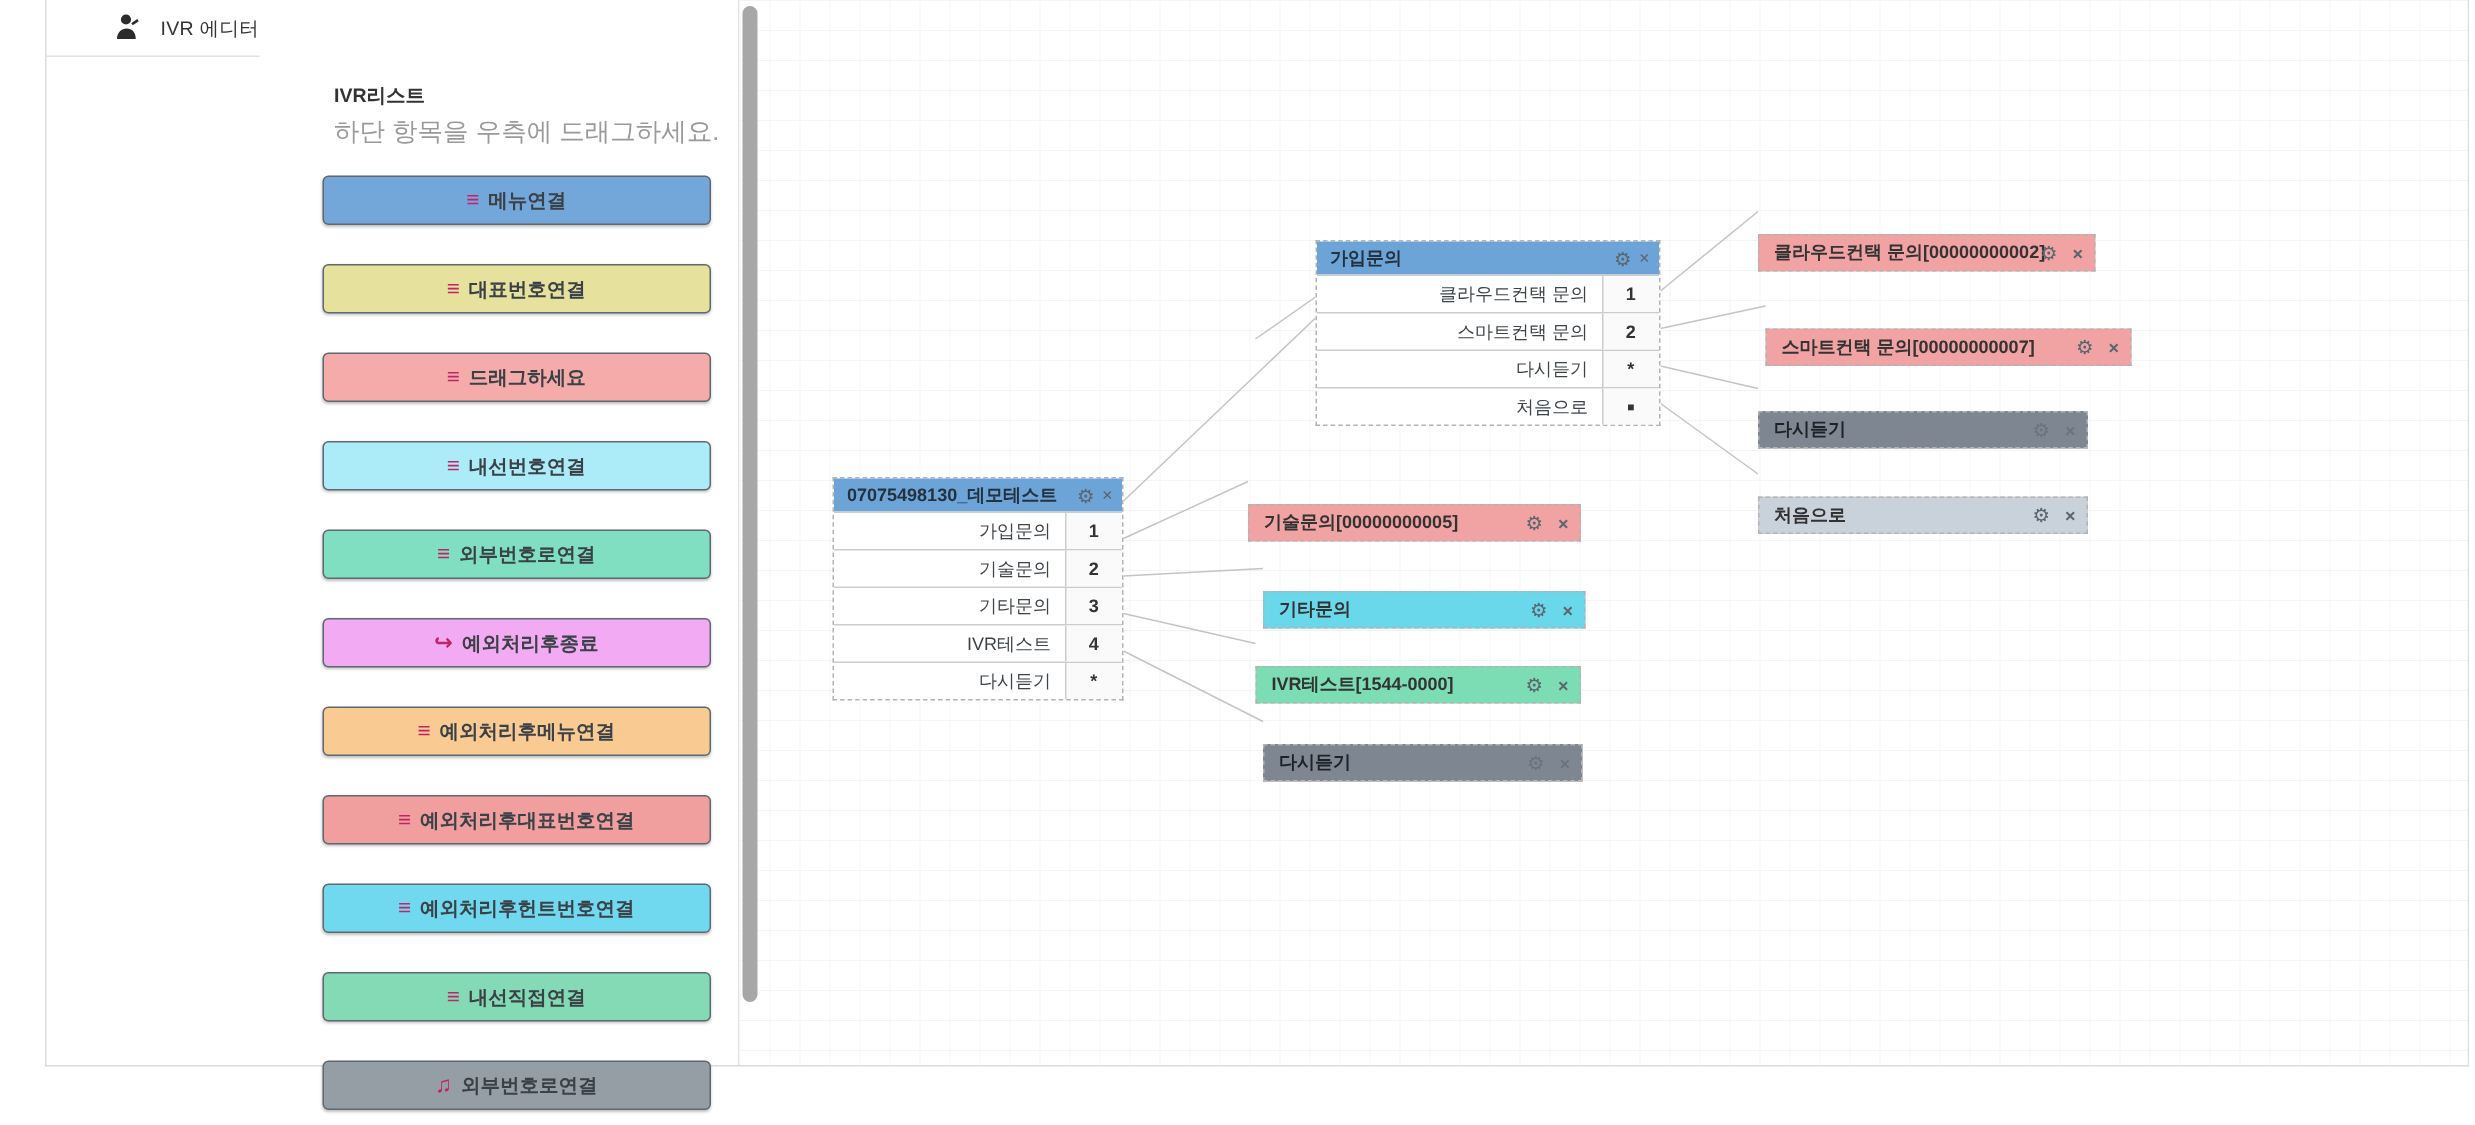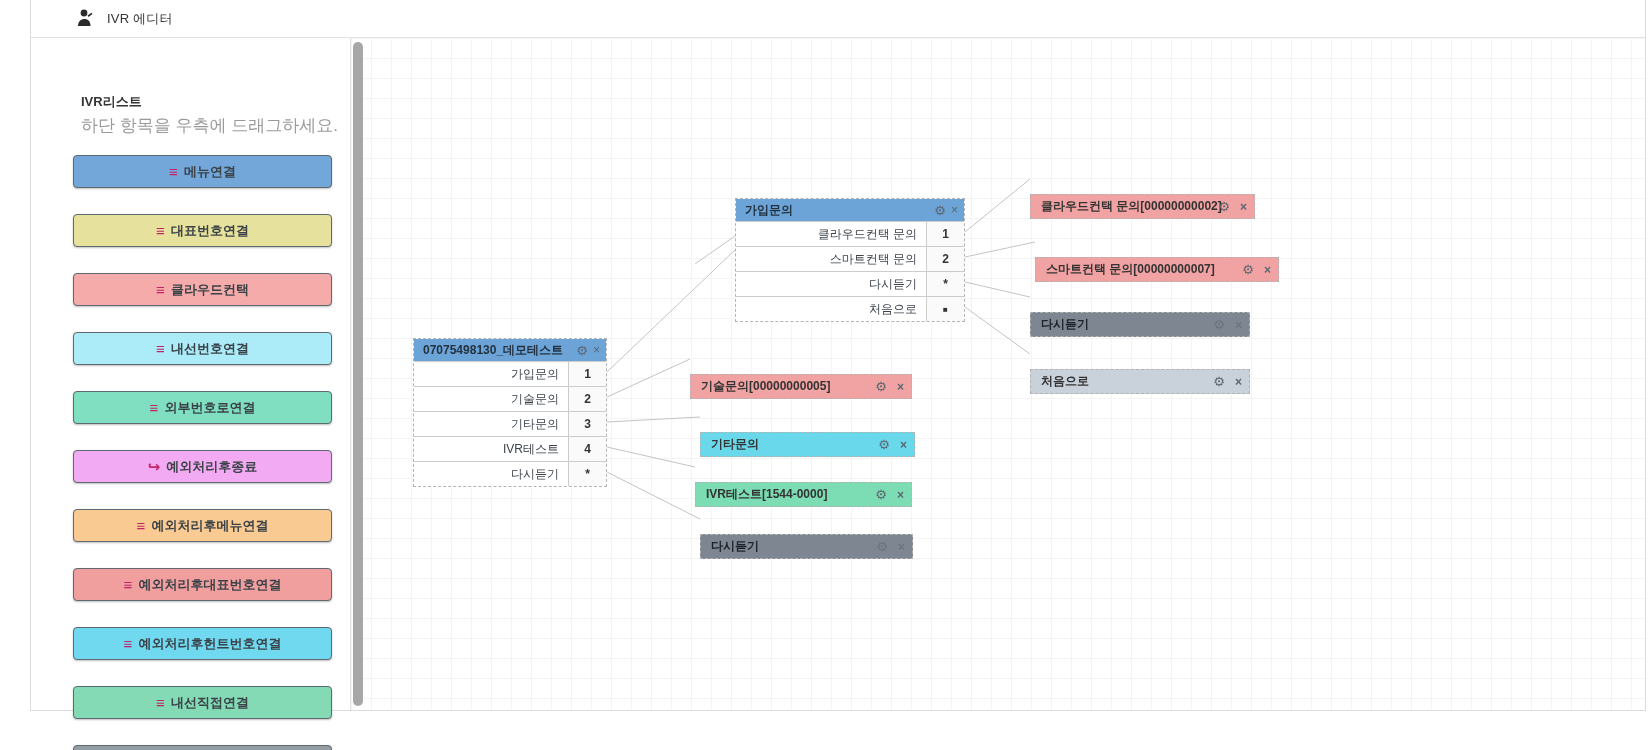--- a/index.html
+++ b/index.html
@@ -1,19 +1,19 @@
 <!DOCTYPE html>
 <html><head>
 <meta charset="utf-8">
 <style>
   html,body{margin:0;padding:0;width:1650px;height:750px;background:#fff;overflow:hidden;
     font-family:"Liberation Sans","DejaVu Sans",sans-serif;}
   .frame{position:absolute;left:30px;top:0;width:1616px;height:711px;
     border-left:1px solid #dcdcdc;border-right:1px solid #dcdcdc;border-bottom:1px solid #dcdcdc;
-    background:#fff;box-sizing:border-box;display:flex;flex-direction:column;}
+    background:#fff;box-sizing:border-box;display:flex;flex-direction:row;}
   
   .hdr{height:37px;border-bottom:1px solid #e2e2e2;display:flex;align-items:center;padding-left:44px;flex:0 0 auto;}
   .hdr .app-title{font-size:13px;color:#333;letter-spacing:.2px;}
   .hdr .uicon{position:absolute;left:44px;top:8px;width:20px;height:20px;}
   .hdr .app-title{margin-left:32px;}
   
   .bodywrap{flex:1;display:flex;min-height:0;}
   .sidebar{width:320px;flex:0 0 320px;border-right:1px solid #e2e2e2;box-sizing:border-box;padding-top:14px;}
   .sb-title{padding-left:50px;font-size:13px;font-weight:bold;color:#333;margin-top:41px;}
   .sb-sub{padding-left:50px;font-size:17px;color:#9a9a9a;margin-top:3px;margin-bottom:18px;}
@@ -76,21 +76,21 @@
       <div class="side-btn" style="background:#73a7da">
         <span class="glyph">≡</span>
         <span>메뉴연결</span>
       </div>
       <div class="side-btn" style="background:#e6e19c">
         <span class="glyph">≡</span>
         <span>대표번호연결</span>
       </div>
       <div class="side-btn" style="background:#f6abab">
         <span class="glyph">≡</span>
-        <span>클라우드컨택</span>
+        <span>드래그하세요</span>
       </div>
       <div class="side-btn" style="background:#abecf8">
         <span class="glyph">≡</span>
         <span>내선번호연결</span>
       </div>
       <div class="side-btn" style="background:#7fdfc0">
         <span class="glyph">≡</span>
         <span>외부번호로연결</span>
       </div>
       <div class="side-btn" style="background:#f2abf2">
@@ -127,21 +127,21 @@
           <line x1="256" y1="384" x2="349" y2="379"></line>
           <line x1="256" y1="409" x2="344" y2="429"></line>
           <line x1="256" y1="434" x2="349" y2="481"></line>
           <line x1="614" y1="194" x2="679" y2="141"></line>
           <line x1="614" y1="219" x2="684" y2="204"></line>
           <line x1="614" y1="244" x2="679" y2="259"></line>
           <line x1="614" y1="269" x2="679" y2="316"></line>
         </svg>
       <div class="vscroll"></div>
 
-      <div class="tnode" style="left:62px;top:300px;width:194px">
+      <div class="tnode" style="left:62px;top:318px;width:194px">
         <div class="tnode-head">
           <span class="tnode-title">07075498130_데모테스트</span>
           <span class="nicon gear">⚙</span>
           <span class="nicon close">×</span>
         </div>
         <div class="trow">
           <span class="trl">가입문의</span>
           <span class="trk">1</span>
         </div>
         <div class="trow">

